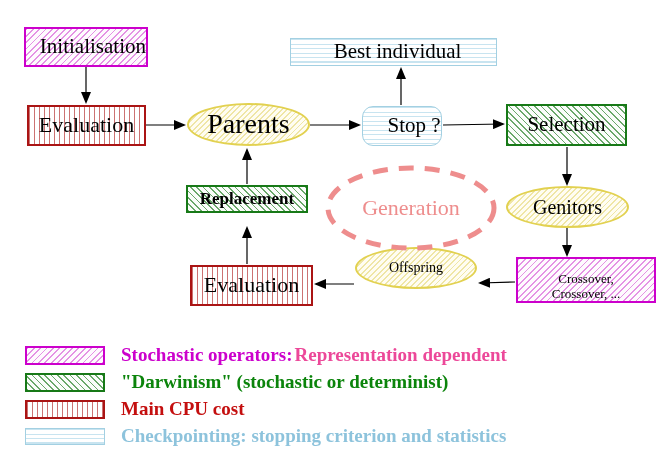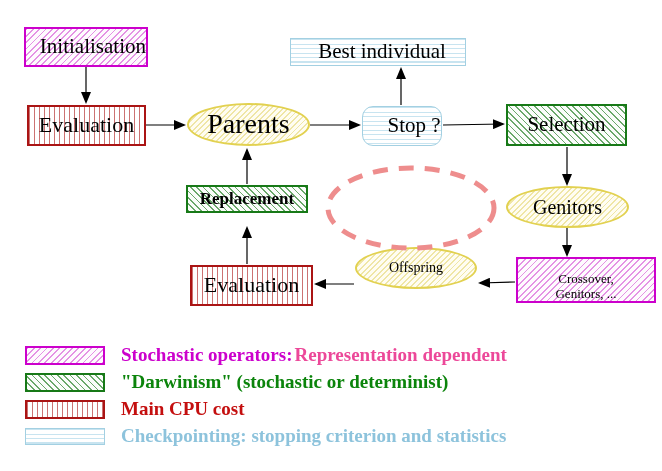--- a/index.html
+++ b/index.html
@@ -48,21 +48,21 @@
     background-color: #fffdf2;
     background-image: repeating-linear-gradient(135deg, #efe6a6 0 1.3px, transparent 1.3px 4px);
   }
   .ellipse { border-radius: 50%; }
   .rounded { border-radius: 11px; }
 
   
   #n-initialisation   { left: 24px;  top: 27px;  width: 124px; height: 40px; font-size: 21px; }
   #n-evaluation-top   { left: 27px;  top: 105px; width: 119px; height: 41px; font-size: 22px; }
   #n-parents          { left: 187px; top: 103px; width: 123px; height: 43px; font-size: 28px; }
-  #n-best-individual  { left: 290px; top: 38px;  width: 176px; height: 28px; font-size: 21px; padding-left: 8px; }
+  #n-best-individual  { left: 290px; top: 38px;  width: 207px; height: 28px; font-size: 21px; padding-left: 8px; }
   #n-stop             { left: 362px; top: 106px; width: 80px;  height: 40px; font-size: 21px; padding-left: 24px; }
   #n-selection        { left: 506px; top: 104px; width: 121px; height: 42px; font-size: 21px; }
   #n-genitors         { left: 506px; top: 186px; width: 123px; height: 42px; font-size: 20px; }
   #n-crossover        { left: 516px; top: 257px; width: 140px; height: 46px; font-size: 13px; flex-direction: column; }
   #n-offspring        { left: 355px; top: 247px; width: 122px; height: 42px; font-size: 14px; }
   #n-evaluation-bot   { left: 190px; top: 265px; width: 123px; height: 41px; font-size: 22px; }
   #n-replacement      { left: 186px; top: 185px; width: 122px; height: 28px; font-size: 17px; font-weight: bold; }
   #n-generation-label {
     left: 328px; top: 194px; width: 166px; height: 28px;
     font-size: 22px; color: #ee8d8d; border: none; background: none;
@@ -124,35 +124,38 @@
   <div class="node hatch-green" id="n-selection">
     <span>Selection</span>
   </div>
 
   <div class="node hatch-yellow ellipse" id="n-genitors">
     <span>Genitors</span>
   </div>
 
   <div class="node hatch-magenta" id="n-crossover">
     <span>Crossover,</span>
-    <span>Genitors, ...</span>
+    <span>Crossover, ...</span>
   </div>
 
   <div class="node hatch-yellow ellipse" id="n-offspring">
     <span>Offspring</span>
   </div>
 
   <div class="node stripe-red" id="n-evaluation-bot">
     <span>Evaluation</span>
   </div>
 
   <div class="node hatch-green" id="n-replacement">
     <span>Replacement</span>
   </div>
 
+  <div class="node" id="n-generation-label">
+    <span>Generation</span>
+  </div>
 
   <svg class="arrow-layer" width="662" height="471" viewBox="0 0 662 471">
     <defs>
       <marker id="ah" markerWidth="12" markerHeight="10" refX="10" refY="5" orient="auto" markerUnits="userSpaceOnUse">
         <path d="M0,0 L12,5 L0,10 z" fill="#000"></path>
       </marker>
     </defs>
     <ellipse cx="411" cy="208" rx="83" ry="40" fill="none" stroke="#ee8d8d" stroke-width="5" stroke-dasharray="15 11"></ellipse>
     <line x1="86" y1="67" x2="86" y2="102" marker-end="url(#ah)"></line>
     <line x1="146" y1="125" x2="184" y2="125" marker-end="url(#ah)"></line>

